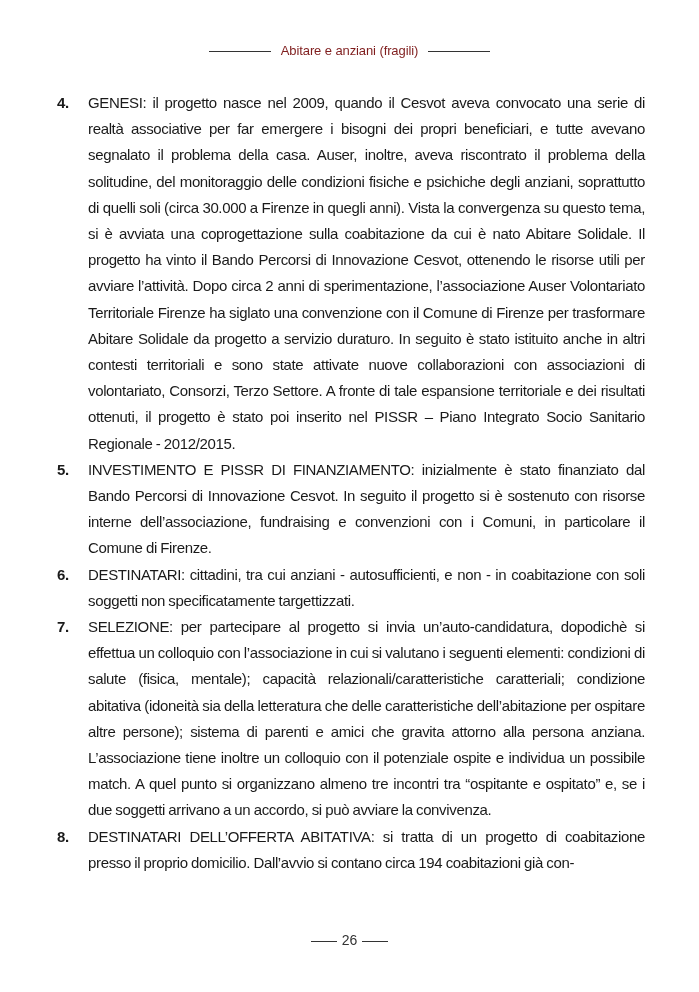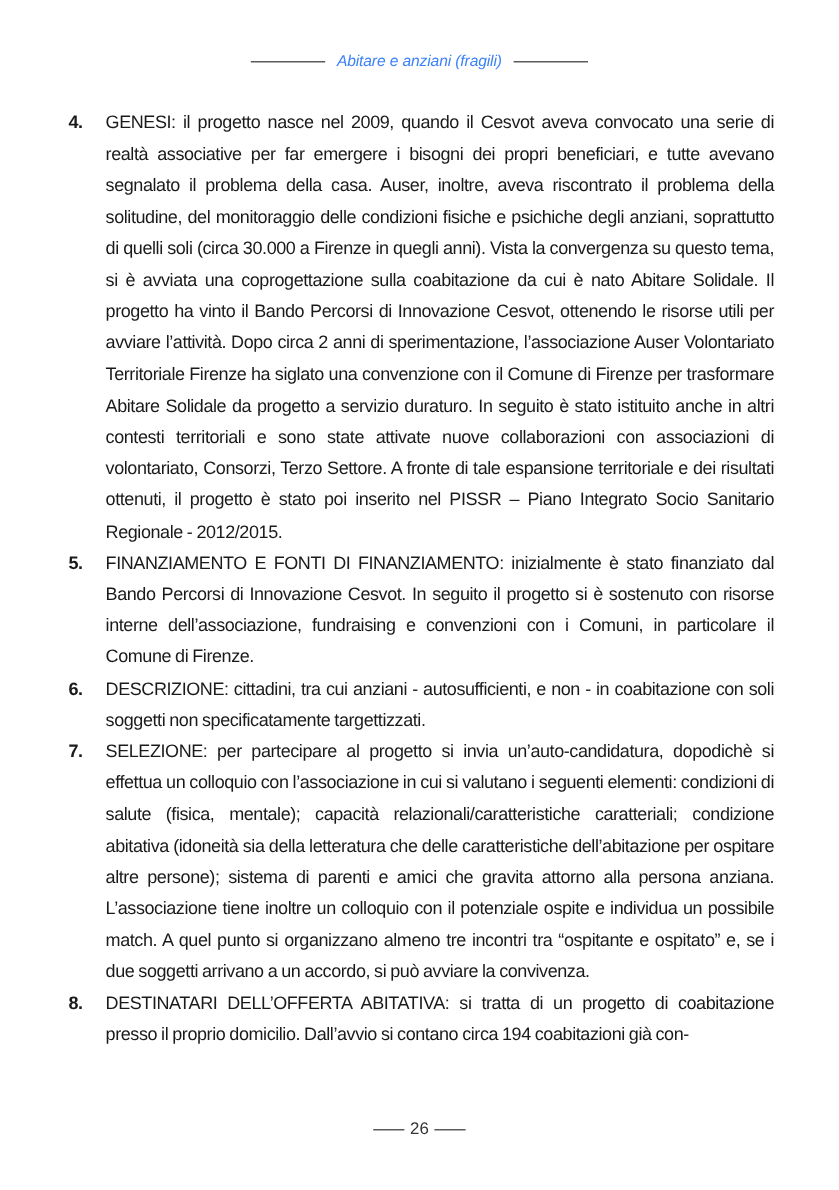--- a/index.html
+++ b/index.html
@@ -1,19 +1,19 @@
 <!DOCTYPE html>
 <html><head>
 <meta charset="utf-8">
 <style>
   html, body { margin: 0; padding: 0; background: #ffffff; }
   body { width: 699px; height: 992px; position: relative; overflow: hidden;
          font-family: "Liberation Sans", sans-serif; color: #1a1a1a; }
   .running-head { position: absolute; top: 43px; left: 0; width: 699px; text-align: center;
-                  font-size: 13px; color: #3b82f6; letter-spacing: -0.1px; font-style: italic; }
+                  font-size: 13px; color: #7f1d1d; letter-spacing: -0.1px; }
   .running-head .rule { display: inline-block; width: 62px; height: 1px; background: #333;
                         vertical-align: middle; margin: 0 10px; }
   .content { position: absolute; top: 90px; left: 57px; width: 588px; }
   .item { position: relative; padding-left: 31px; font-size: 15px; line-height: 26.2px;
           text-align: justify; letter-spacing: -0.35px; word-spacing: -0.5px; }
   .item .num { position: absolute; left: 0; top: 0; font-weight: bold; }
   .item .lead { font-weight: normal; }
   .folio { position: absolute; top: 932px; left: 0; width: 699px; text-align: center;
            font-size: 14px; color: #333; }
   .folio .rule { display: inline-block; width: 26px; height: 1px; background: #333;
@@ -26,25 +26,25 @@
   <span class="rule"></span><span>Abitare e anziani (fragili)</span><span class="rule"></span>
 </div>
 
 <div class="content">
   <div class="item">
     <span class="num">4.</span>
     <span class="lead">GENESI:</span><span> il progetto nasce nel 2009, quando il Cesvot aveva convocato una serie di realtà associative per far emergere i bisogni dei propri beneficiari, e tutte avevano segnalato il problema della casa. Auser, inoltre, aveva riscontrato il problema della solitudine, del monitoraggio delle condizioni fisiche e psichiche degli anziani, soprattutto di quelli soli (circa 30.000 a Firenze in quegli anni). Vista la convergenza su questo tema, si è avviata una coprogettazione sulla coabitazione da cui è nato Abitare Solidale. Il progetto ha vinto il Bando Percorsi di Innovazione Cesvot, ottenendo le  risorse utili per avviare l’attività. Dopo circa 2 anni di sperimentazione, l’associazione Auser Volontariato Territoriale Firenze ha siglato una convenzione con il Comune di Firenze per trasformare Abitare Solidale da progetto a servizio duraturo. In seguito è stato istituito anche in altri contesti territoriali e sono state attivate nuove collaborazioni con associazioni di volontariato, Consorzi, Terzo Settore. A fronte di tale espansione territoriale e dei risultati ottenuti, il progetto è stato poi inserito nel PISSR – Piano Integrato Socio Sanitario Regionale - 2012/2015.</span>
   </div>
   <div class="item">
     <span class="num">5.</span>
-    <span class="lead">FINANZIAMENTO E FONTI DI FINANZIAMENTO:</span><span> inizialmente è stato finanziato dal Bando Percorsi di Innovazione Cesvot. In seguito il progetto si è sostenuto con risorse interne dell’associazione,  fundraising e convenzioni con i Comuni, in particolare il Comune di Firenze.</span>
+    <span class="lead">INVESTIMENTO E PISSR DI FINANZIAMENTO:</span><span> inizialmente è stato finanziato dal Bando Percorsi di Innovazione Cesvot. In seguito il progetto si è sostenuto con risorse interne dell’associazione,  fundraising e convenzioni con i Comuni, in particolare il Comune di Firenze.</span>
   </div>
   <div class="item">
     <span class="num">6.</span>
-    <span class="lead">DESCRIZIONE:</span><span> cittadini, tra cui anziani - autosufficienti, e non - in coabitazione con soli soggetti non specificatamente targettizzati.</span>
+    <span class="lead">DESTINATARI:</span><span> cittadini, tra cui anziani - autosufficienti, e non - in coabitazione con soli soggetti non specificatamente targettizzati.</span>
   </div>
   <div class="item">
     <span class="num">7.</span>
     <span class="lead">SELEZIONE</span><span>: per partecipare al progetto si invia un’auto-candidatura, dopodichè si effettua un colloquio con l’associazione in cui si valutano i seguenti elementi: condizioni di salute (fisica, mentale); capacità relazionali/caratteristiche caratteriali; condizione abitativa (idoneità sia della letteratura che delle caratteristiche dell’abitazione per ospitare altre persone); sistema di parenti e amici che gravita attorno alla persona anziana. L’associazione tiene inoltre un colloquio con il potenziale ospite e individua un possibile match. A quel punto si organizzano almeno tre incontri tra “ospitante e ospitato” e, se i due soggetti arrivano a un accordo, si può avviare la convivenza.</span>
   </div>
   <div class="item">
     <span class="num">8.</span>
     <span class="lead">DESTINATARI DELL’OFFERTA ABITATIVA:</span><span> si tratta di un progetto di coabitazione presso il proprio domicilio. Dall’avvio si contano circa 194 coabitazioni già con-</span>
   </div>
 </div>

